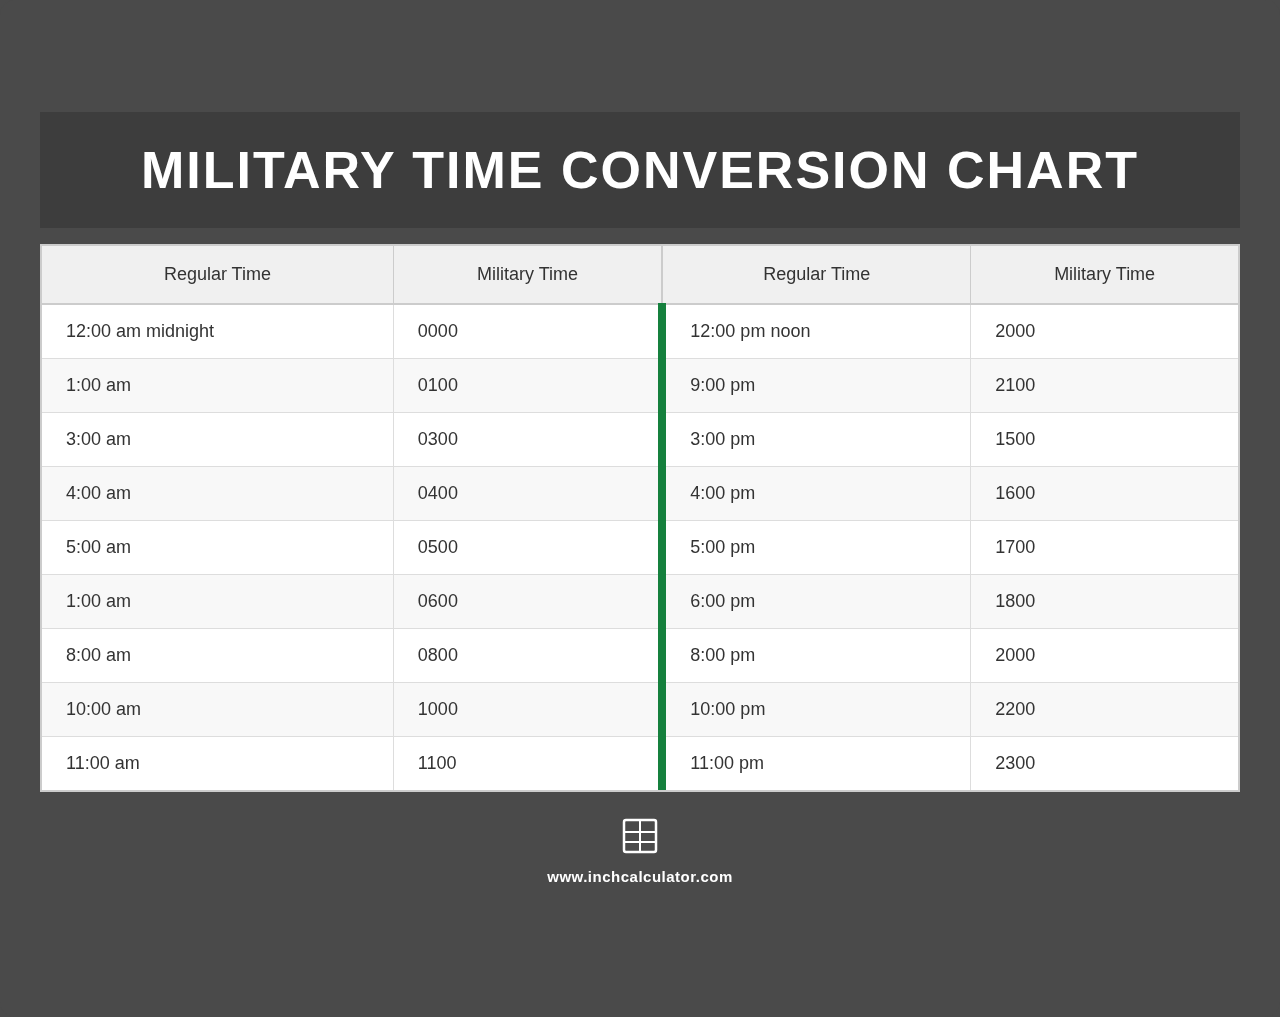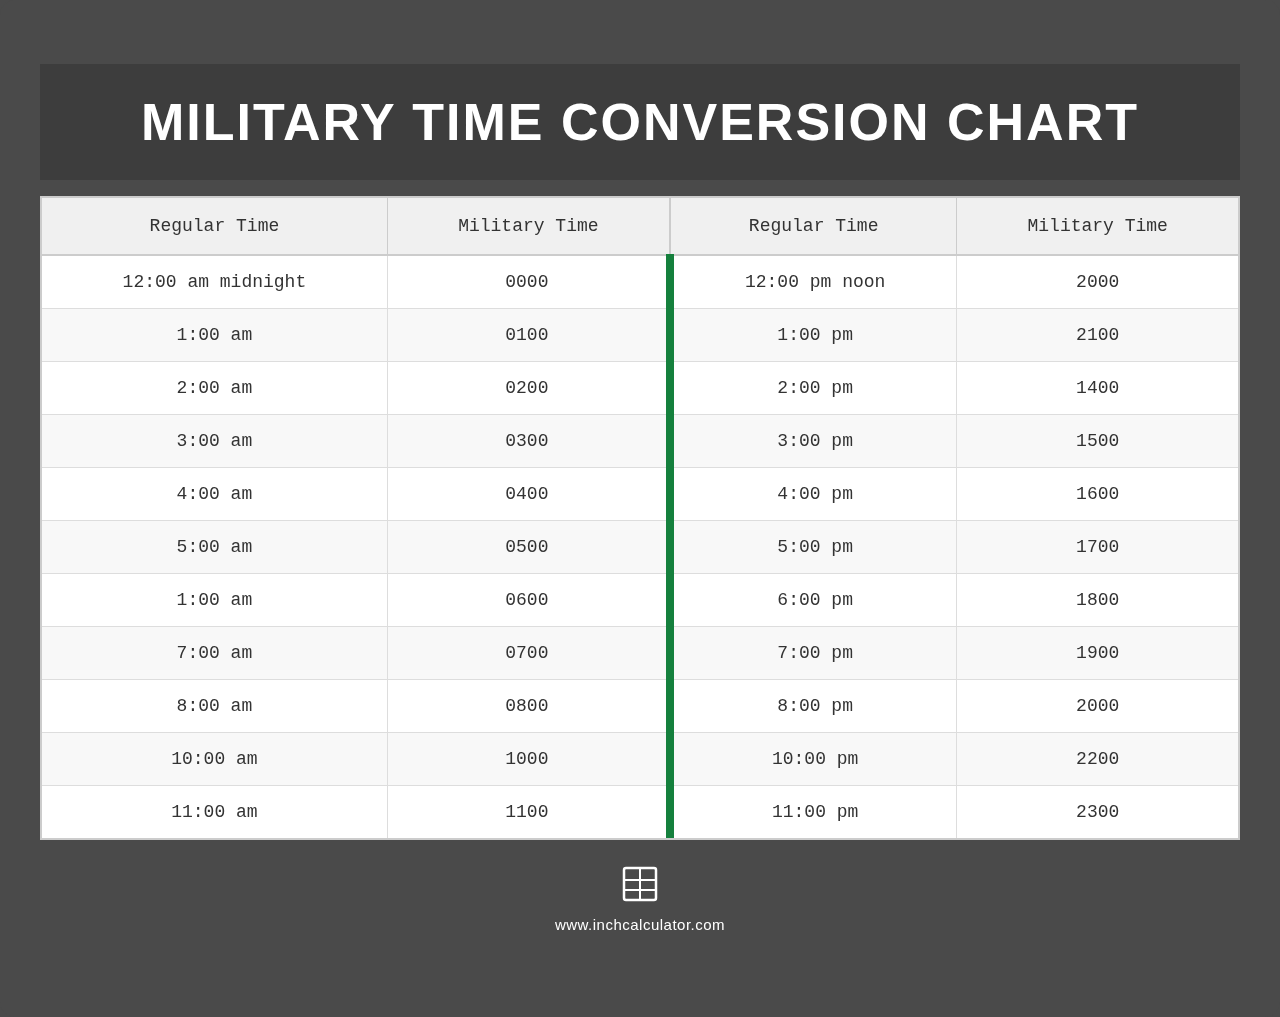--- a/index.html
+++ b/index.html
@@ -48,21 +48,21 @@
 
     .table-container {
       width: 100%;
       background-color: #ffffff;
       border: 2px solid #cccccc;
     }
 
     table {
       width: 100%;
       border-collapse: collapse;
-      font-family: Liberation Mono, monospace;
+      font-family: Liberation Sans, sans-serif;
     }
 
     thead tr {
       background-color: #f0f0f0;
       border-bottom: 2px solid #cccccc;
     }
 
     thead th {
       padding: 18px 24px;
       font-size: 18px;
@@ -90,21 +90,21 @@
 
     tbody tr:nth-child(odd) {
       background-color: #ffffff;
     }
 
     tbody td {
       padding: 16px 24px;
       font-size: 18px;
       font-weight: 400;
       color: #333333;
-      text-align: center;
+      text-align: left;
       border-right: 1px solid #dddddd;
     }
 
     tbody td:last-child {
       border-right: none;
     }
 
     
     tbody td:nth-child(2) {
       border-right: 8px solid #15803d;
@@ -125,20 +125,21 @@
     .calculator-svg {
       width: 40px;
       height: 40px;
     }
 
     .website-url {
       color: #ffffff;
       font-size: 15px;
       font-family: Arial, sans-serif;
       letter-spacing: 0.5px;
+      font-weight: bold;
     }
   </style>
 </head>
 <body>
 
 <div class="page-wrapper">
   <div class="title-section">
     <h1 class="main-title">MILITARY TIME CONVERSION CHART</h1>
   </div>
 
@@ -155,28 +156,22 @@
       <tbody id="table-body">
       <tr>
             <td>12:00 am midnight</td>
             <td>0000</td>
             <td>12:00 pm noon</td>
             <td>2000</td>
           </tr>
           <tr>
             <td>1:00 am</td>
             <td>0100</td>
-            <td>1:00 pm</td>
+            <td>9:00 pm</td>
             <td>2100</td>
-          </tr>
-          <tr>
-            <td>2:00 am</td>
-            <td>0200</td>
-            <td>2:00 pm</td>
-            <td>1400</td>
           </tr>
           <tr>
             <td>3:00 am</td>
             <td>0300</td>
             <td>3:00 pm</td>
             <td>1500</td>
           </tr>
           <tr>
             <td>4:00 am</td>
             <td>0400</td>
@@ -187,26 +182,20 @@
             <td>5:00 am</td>
             <td>0500</td>
             <td>5:00 pm</td>
             <td>1700</td>
           </tr>
           <tr>
             <td>1:00 am</td>
             <td>0600</td>
             <td>6:00 pm</td>
             <td>1800</td>
-          </tr>
-          <tr>
-            <td>7:00 am</td>
-            <td>0700</td>
-            <td>7:00 pm</td>
-            <td>1900</td>
           </tr>
           <tr>
             <td>8:00 am</td>
             <td>0800</td>
             <td>8:00 pm</td>
             <td>2000</td>
           </tr>
           <tr>
             <td>10:00 am</td>
             <td>1000</td>

